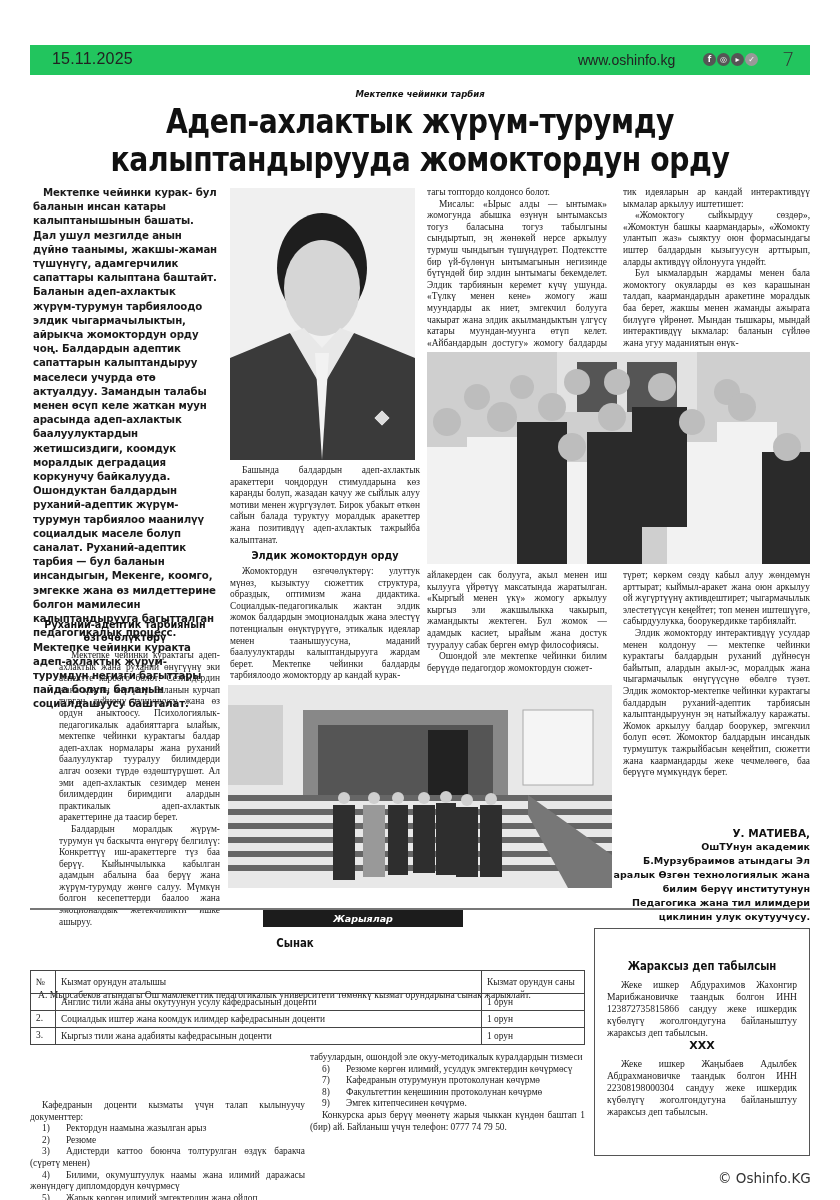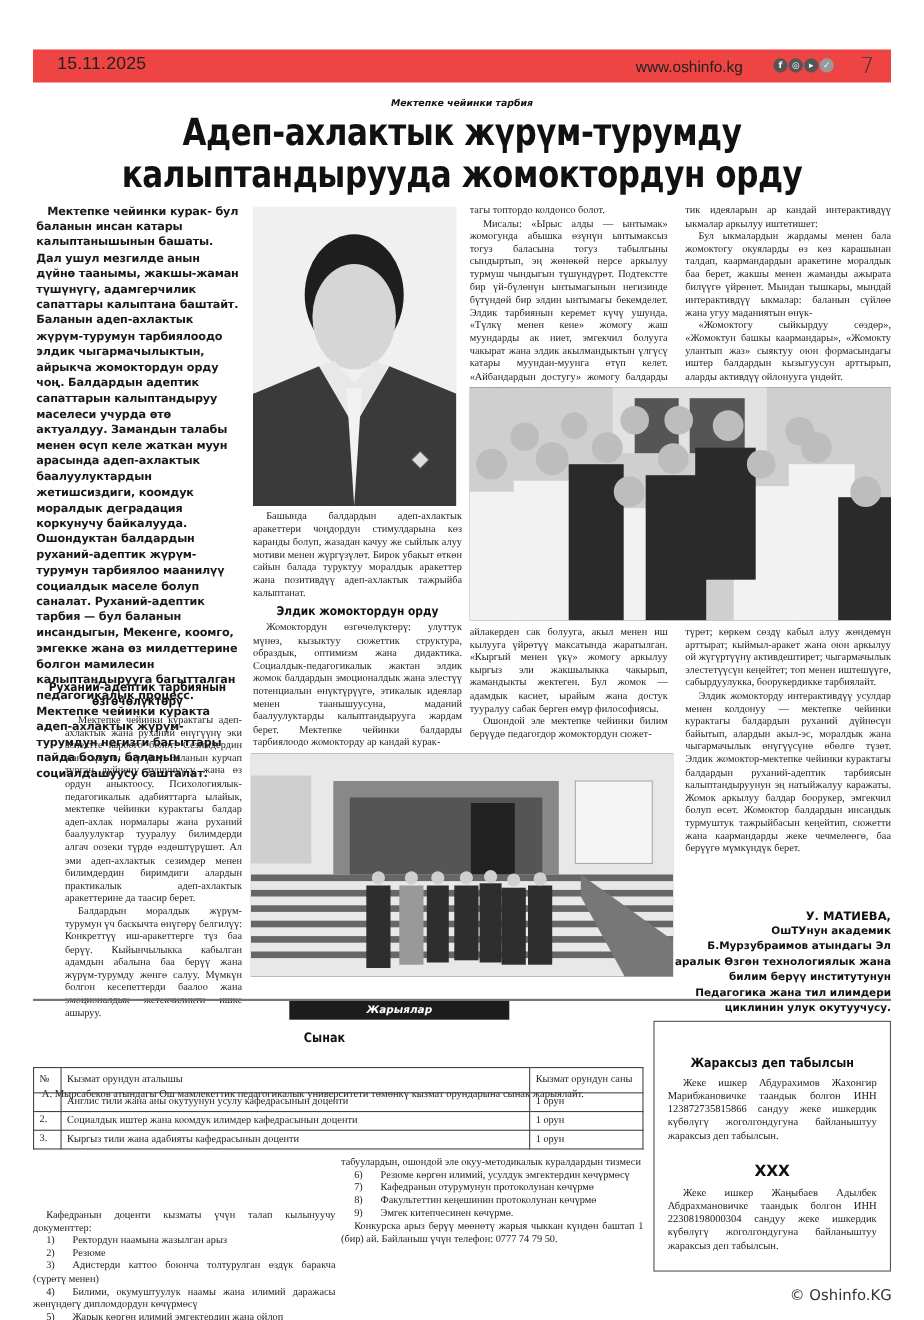--- a/index.html
+++ b/index.html
@@ -1,19 +1,19 @@
 <!DOCTYPE html>
 <html><head>
 <meta charset="utf-8">
 <style>
   * { box-sizing: border-box; margin: 0; padding: 0; }
   html, body { width: 840px; height: 1200px; background: #ffffff; overflow: hidden; }
   body { position: relative; font-family: "Liberation Serif", serif; color: #222; }
 
-  .header-bar { position: absolute; left: 30px; top: 45px; width: 780px; height: 30px; background: #ef4444; padding-left: 16px; }
+  .header-bar { position: absolute; left: 30px; top: 45px; width: 780px; height: 30px; background: #22c55e; padding-left: 16px; }
   .header-date { position: absolute; left: 22px; top: 5px; font-family: "Liberation Sans", sans-serif; font-size: 16px; color: #222; letter-spacing: 0.2px; }
   .header-url { position: absolute; left: 548px; top: 7px; font-family: "Liberation Sans", sans-serif; font-size: 14px; color: #222; }
   .social { position: absolute; left: 673px; top: 8px; display: flex; gap: 1px; }
   .social span { display: inline-block; width: 13px; height: 13px; border-radius: 50%; background: #555; color: #fff; font-size: 8px; line-height: 13px; text-align: center; font-family: "DejaVu Sans", sans-serif; font-weight: bold; }
   .social span.tw { background: #999; }
   .page-num { position: absolute; left: 752px; top: 2px; font-family: "DejaVu Sans", sans-serif; font-size: 20px; color: #333; font-weight: 300; }
 
   .rubric { position: absolute; left: 0; width: 840px; top: 89px; text-align: center; font-family: "DejaVu Sans", sans-serif; font-size: 8.5px; font-weight: bold; font-style: italic; color: #111; }
   .headline { position: absolute; left: 0; width: 840px; top: 102px; text-align: center; font-family: "DejaVu Sans", sans-serif; font-weight: bold; font-size: 34px; line-height: 38px; color: #111; transform: scaleX(0.83); transform-origin: center top; letter-spacing: -0.5px; }
 
@@ -42,21 +42,21 @@
 
   .req { position: absolute; top: 1052px; width: 275px; font-size: 9.4px; line-height: 11.6px; text-align: justify; color: #222; }
   .req p { text-indent: 12px; }
   .req .item { display: block; }
   .req .num { display: inline-block; width: 36px; padding-left: 12px; }
 
   .box { position: absolute; left: 594px; top: 928px; width: 216px; height: 228px; border: 1.5px solid #555; }
   .box-title { margin-top: 30px; text-align: center; font-family: "DejaVu Sans", sans-serif; font-weight: bold; font-size: 11.5px; transform: scaleX(0.88); color: #111; }
   .box-text { margin: 6px 12px 0 12px; font-size: 9.6px; line-height: 12px; text-align: justify; color: #222; }
   .box-text p { text-indent: 14px; }
-  .box-xxx { margin-top: 18px; text-align: center; font-family: "DejaVu Sans", sans-serif; font-weight: bold; font-size: 14px; color: #111; }
+  .box-xxx { text-align: center; font-family: "DejaVu Sans", sans-serif; font-weight: bold; font-size: 11px; color: #111; }
 
   .copyright { position: absolute; left: 718px; top: 1170px; font-family: "DejaVu Sans", sans-serif; font-size: 13.5px; color: #333; }
 </style>
 </head>
 <body>
 
 <div class="header-bar">
   <span class="header-date">15.11.2025</span>
   <span class="header-url">www.oshinfo.kg</span>
   <span class="social">
@@ -103,22 +103,22 @@
 <div class="col body-text" style="left:230px; top:566px; width:190px;">
   <p>Жомоктордун өзгөчөлүктөрү: улуттук мүнөз, кызыктуу сюжеттик структура, образдык, оптимизм жана дидактика. Социалдык-педагогикалык жактан элдик жомок балдардын эмоционалдык жана элестүү потенциалын өнүктүрүүгө, этикалык идеялар менен таанышуусуна, маданий баалуулуктарды калыптандырууга жардам берет. Мектепке чейинки балдарды тарбиялоодо жомокторду ар кандай курак-</p>
 </div>
 
 <div class="col body-text" style="left:427px; top:187px; width:180px;">
   <div>тагы топтордо колдонсо болот.</div>
   <p>Мисалы: «Ырыс алды — ынтымак» жомогунда абышка өзүнүн ынтымаксыз тогуз баласына тогуз табылгыны сындыртып, эң жөнөкөй нерсе аркылуу турмуш чындыгын түшүндүрөт. Подтекстте бир үй-бүлөнүн ынтымагынын негизинде бүтүндөй бир элдин ынтымагы бекемделет. Элдик тарбиянын керемет күчү ушунда. «Түлкү менен кене» жомогу жаш муундарды ак ниет, эмгекчил болууга чакырат жана элдик акылмандыктын үлгүсү катары муундан-муунга өтүп келет. «Айбандардын достугу» жомогу балдарды ак ниеттикке, ишенимге,</p>
 </div>
 <div class="col body-text" style="left:623px; top:187px; width:187px;">
   <div>тик идеяларын ар кандай интерактивдүү ыкмалар аркылуу иштетишет:</div>
+  <p>«Жомоктогу сыйкырдуу сөздөр», «Жомоктун башкы каармандары», «Жомокту улантып жаз» сыяктуу оюн формасындагы иштер балдардын кызыгуусун арттырып, аларды активдүү ойлонууга үндөйт.</p>
   <p>Бул ыкмалардын жардамы менен бала жомоктогу окуяларды өз көз карашынан талдап, каармандардын аракетине моралдык баа берет, жакшы менен жаманды ажырата билүүгө үйрөнөт. Мындан тышкары, мындай интерактивдүү ыкмалар: баланын сүйлөө жана угуу маданиятын өнүк-</p>
-  <p>«Жомоктогу сыйкырдуу сөздөр», «Жомоктун башкы каармандары», «Жомокту улантып жаз» сыяктуу оюн формасындагы иштер балдардын кызыгуусун арттырып, аларды активдүү ойлонууга үндөйт.</p>
 </div>
 
 <div class="photo" style="left:427px; top:352px; width:383px; height:212px;">
   <svg viewBox="0 0 383 212" preserveAspectRatio="none">
     <rect width="383" height="212" fill="#cfcfcf"></rect>
     <rect x="130" y="0" width="140" height="60" fill="#e2e2e2"></rect>
     <rect x="150" y="10" width="40" height="50" fill="#555"></rect>
     <rect x="200" y="10" width="50" height="50" fill="#555"></rect>
     <g fill="#f2f2f2">
       <rect x="0" y="95" width="45" height="117"></rect>

